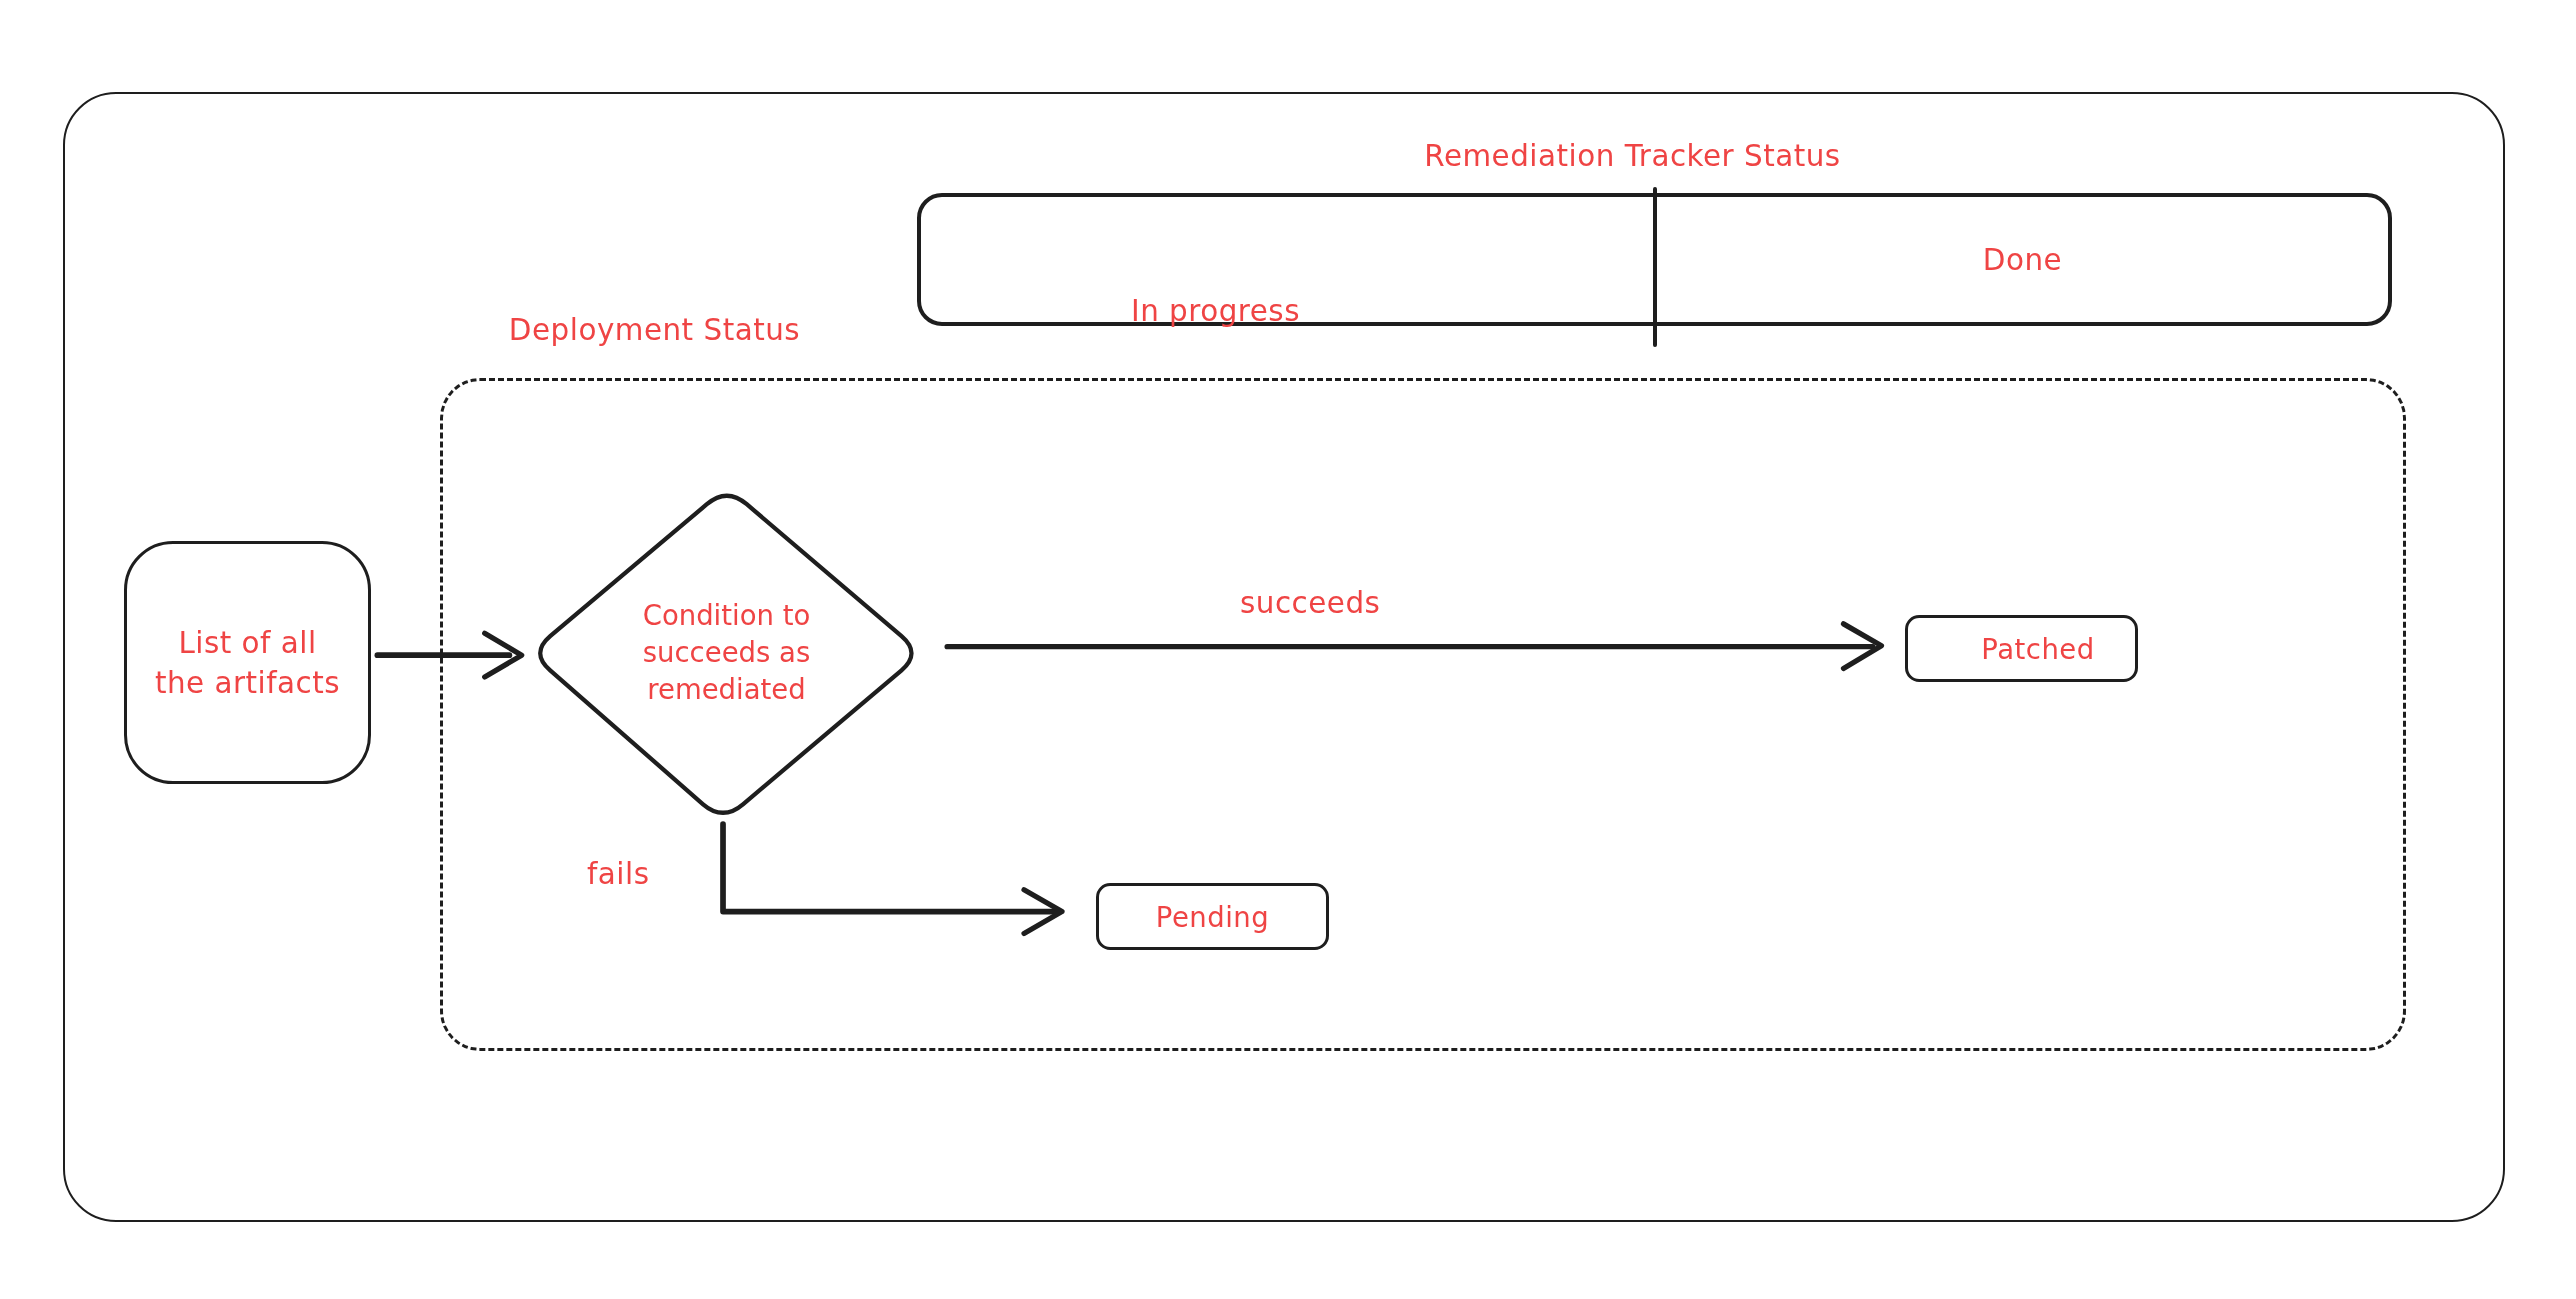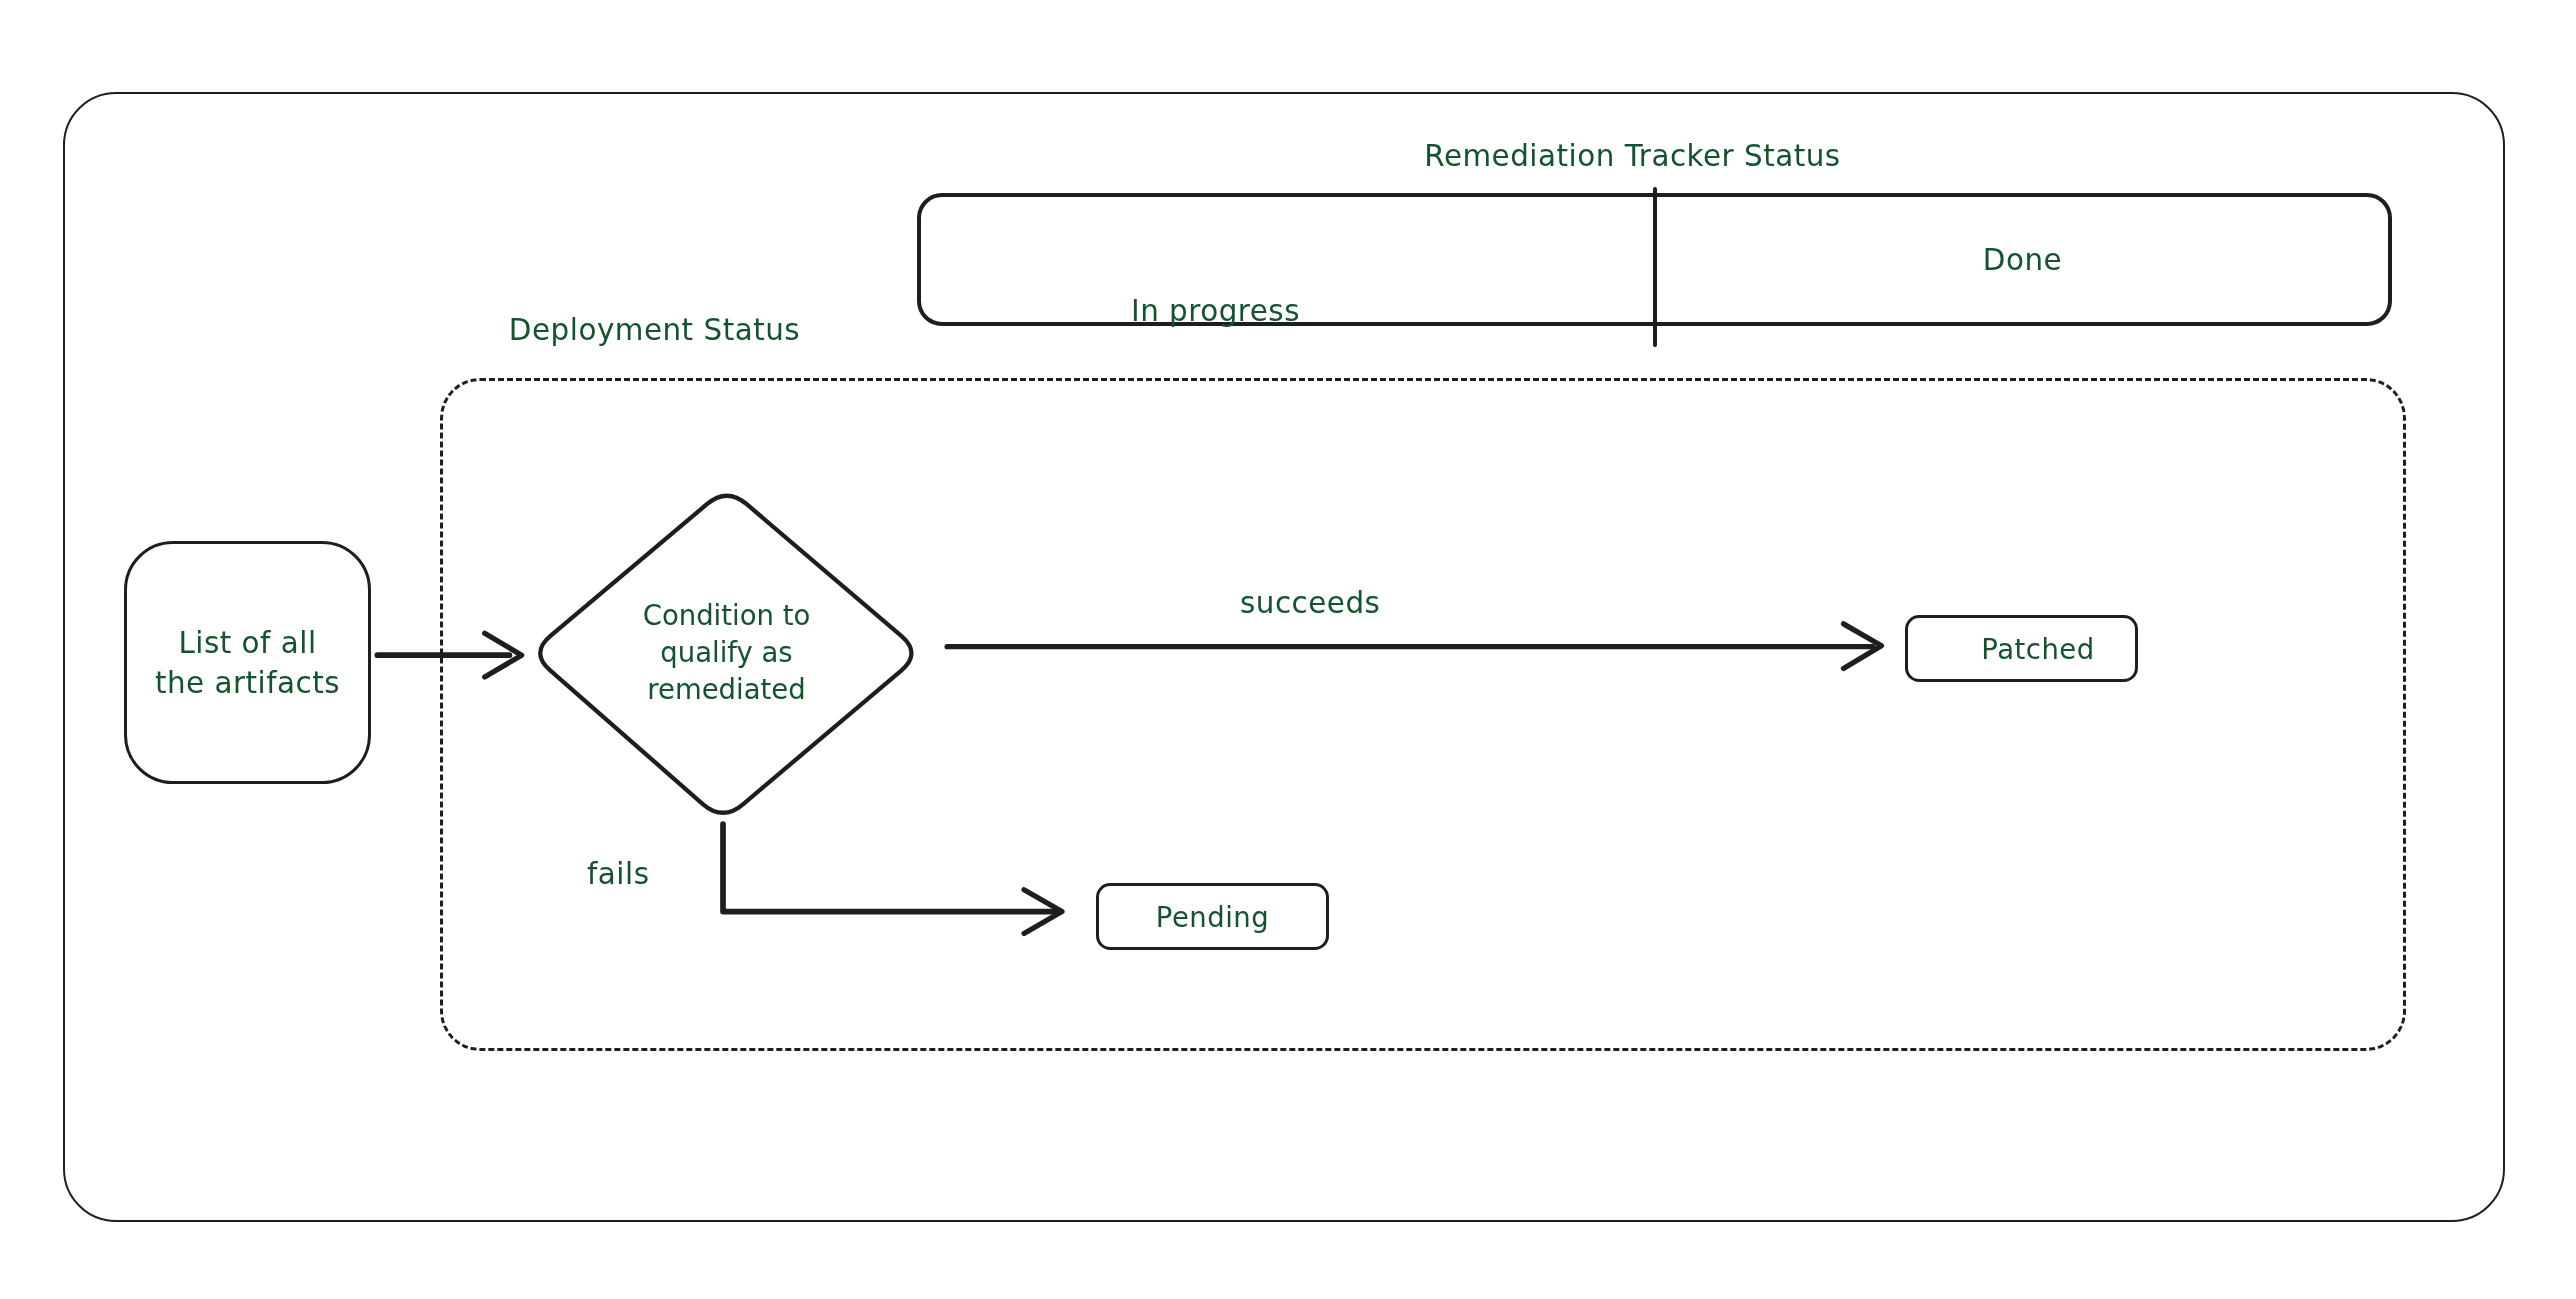--- a/index.html
+++ b/index.html
@@ -1,18 +1,18 @@
 <!DOCTYPE html>
 <html style="font-size:15px"><head>
 <meta charset="utf-8">
 <style>
   html,body{margin:0;padding:0;background:#ffffff;}
   .canvas{
     position:relative;width:2576px;height:1299px;background:#ffffff;
-    font-family:"DejaVu Sans",sans-serif;color:#14532d;overflow:hidden;
+    font-family:"DejaVu Sans",sans-serif;color:#ef4444;overflow:hidden;
   }
   .abs{position:absolute;box-sizing:border-box;}
   .frame-outer{
     left:63px;top:92px;width:2442px;height:1130px;
     border:2.8px solid #1e1e1e;border-radius:53px;background:#ffffff;
   }
   .diagram-title{
     left:1338px;top:139px;width:589px;text-align:center;
     font-size:29.4px;letter-spacing:0.5px;
   }
@@ -83,21 +83,21 @@
     <path d="M744 531 Q765 513 786 531 L949 670 Q970 688 949 706 L782 847 Q761 865 740 847 L579 706 Q558 688 579 670 Z" fill="#ffffff" stroke-width="4.5"></path>
 
     <path d="M997 681 L1972 681" stroke-width="5.5"></path>
     <path d="M1941 657 L1981 680 L1941 704" stroke-width="5.5"></path>
 
     <path d="M761 868 L761 960 L1110 960" stroke-width="6"></path>
     <path d="M1078 937 L1118 960 L1078 983" stroke-width="5.5"></path>
   </svg>
 
   <div class="abs diamond-label">Condition to
-qualify as
+succeeds as
 remediated</div>
 
   <div class="abs edge-label label-succeeds">succeeds</div>
   <div class="abs edge-label label-fails">fails</div>
 
   <div class="abs node node-patched">
     <span>Patched</span>
   </div>
   <div class="abs node node-pending">
     <span>Pending</span>

